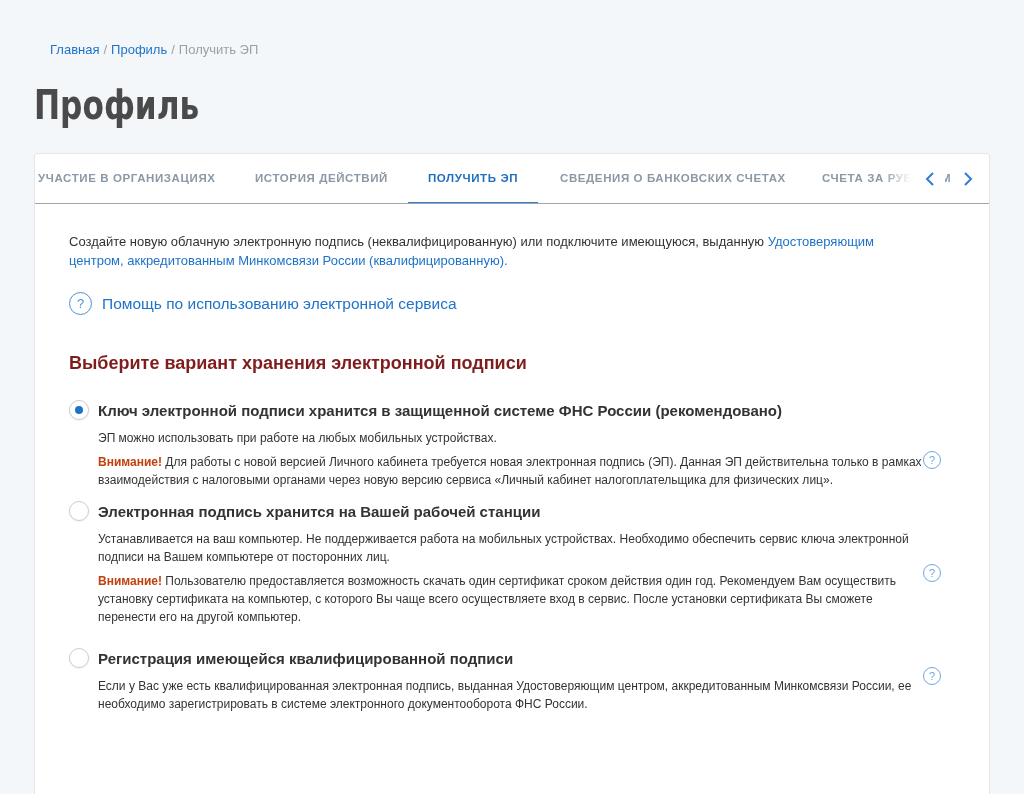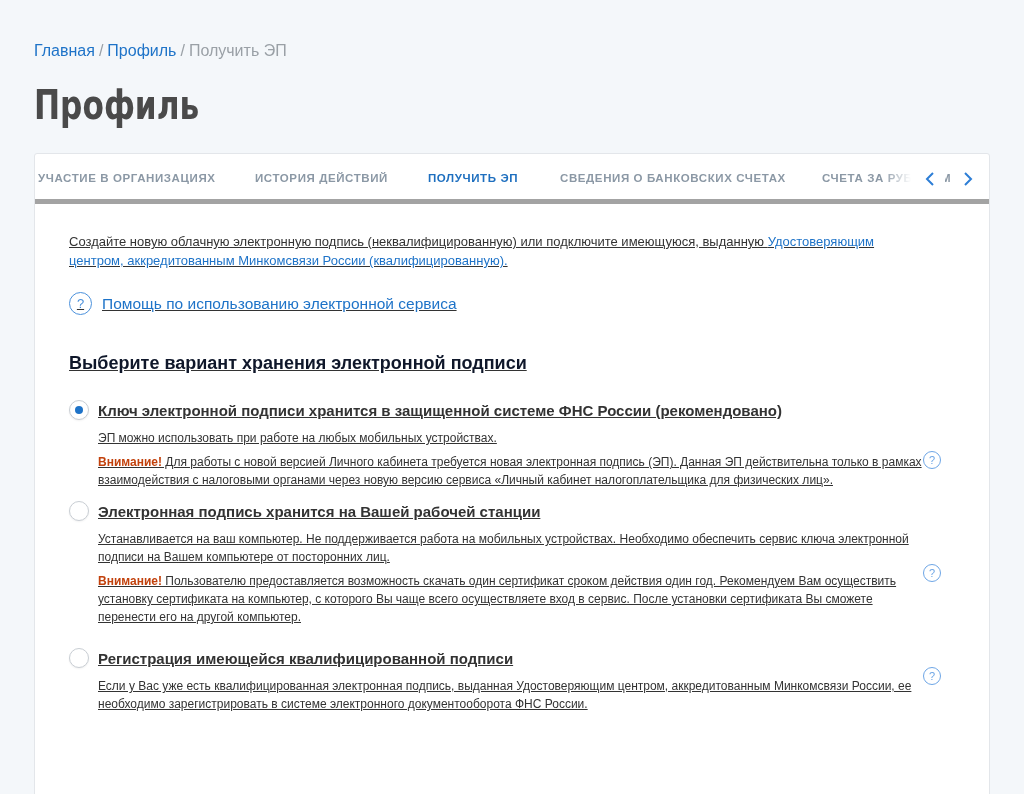--- a/index.html
+++ b/index.html
@@ -3,42 +3,42 @@
 <meta charset="utf-8">
 <style>
   * { box-sizing: border-box; margin: 0; padding: 0; }
   html, body {
     width: 1024px; height: 794px; overflow: hidden;
     background: #f4f7fa;
     font-family: "Liberation Sans", "DejaVu Sans", sans-serif;
     color: #333;
   }
   .breadcrumb {
-    position: absolute; left: 34px; top: 42px;
-    font-size: 16px; color: #9aa0a6;
+    position: absolute; left: 50px; top: 42px;
+    font-size: 13px; color: #9aa0a6;
   }
   .breadcrumb a { color: #1e73c8; text-decoration: none; }
   .breadcrumb .sep { color: #9aa0a6; margin: 0 4px; }
   .page-title {
     position: absolute; left: 34px; top: 82px;
     font-family: "DejaVu Sans", sans-serif;
     font-size: 40px; font-weight: bold; color: #4a4a4a;
     transform: scaleX(0.78); transform-origin: left center;
     letter-spacing: 0px;
   }
   .card {
     position: absolute; left: 34px; top: 153px;
     width: 956px; height: 660px;
     background: #fff;
     border: 1px solid #e3e6ea;
     border-radius: 3px;
   }
   .tabs {
     position: relative; height: 50px;
-    border-bottom: 5px solid #a3a3a3;
+    border-bottom: 1px solid #a3a3a3;
     overflow: hidden;
   }
   .tab {
     position: absolute; top: 0; height: 50px;
     line-height: 48px;
     font-size: 11.5px; font-weight: bold; color: #8b98a5;
     letter-spacing: 0.6px; text-transform: uppercase;
     white-space: nowrap; cursor: pointer;
   }
   .tab.active { color: #1e6fbf; }
@@ -48,39 +48,39 @@
   }
   .tab-fade {
     position: absolute; left: 848px; top: 0; width: 40px; height: 49px;
     background: linear-gradient(to right, rgba(255,255,255,0), #fff 70%);
   }
   .tab-arrow {
     position: absolute; top: 0; height: 49px; width: 30px;
     display: flex; align-items: center; justify-content: center;
     background: #fff; cursor: pointer;
   }
-  .content { padding: 0 34px; position: relative; text-decoration: underline; }
+  .content { padding: 0 34px; position: relative; }
   .intro {
     margin-top: 28px;
     font-size: 13px; line-height: 19px; color: #333;
     width: 860px;
   }
   .intro a { color: #1e73c8; text-decoration: none; }
   .help-link {
     display: flex; align-items: center; margin-top: 22px;
     color: #1e73c8; font-size: 15.5px; cursor: pointer;
   }
   .help-circle {
     width: 23px; height: 23px; border: 1.3px solid #4b91dc; border-radius: 50%;
     display: inline-flex; align-items: center; justify-content: center;
     font-size: 13px; color: #4b91dc; margin-right: 10px;
   }
   .section-title {
     margin-top: 38px;
-    font-size: 18px; font-weight: bold; color: #0f172a;
+    font-size: 18px; font-weight: bold; color: #7f1d1d;
   }
   .option { position: relative; }
   .option-header { display: flex; align-items: center; }
   .radio {
     width: 20px; height: 20px; border: 1px solid #c9ced4; border-radius: 50%;
     background: #fff; display: flex; align-items: center; justify-content: center;
     margin-right: 9px; flex: none; cursor: pointer;
     box-shadow: 0 1px 2px rgba(0,0,0,0.06);
   }
   .radio .dot { width: 8px; height: 8px; border-radius: 50%; background: #1e73c8; }

